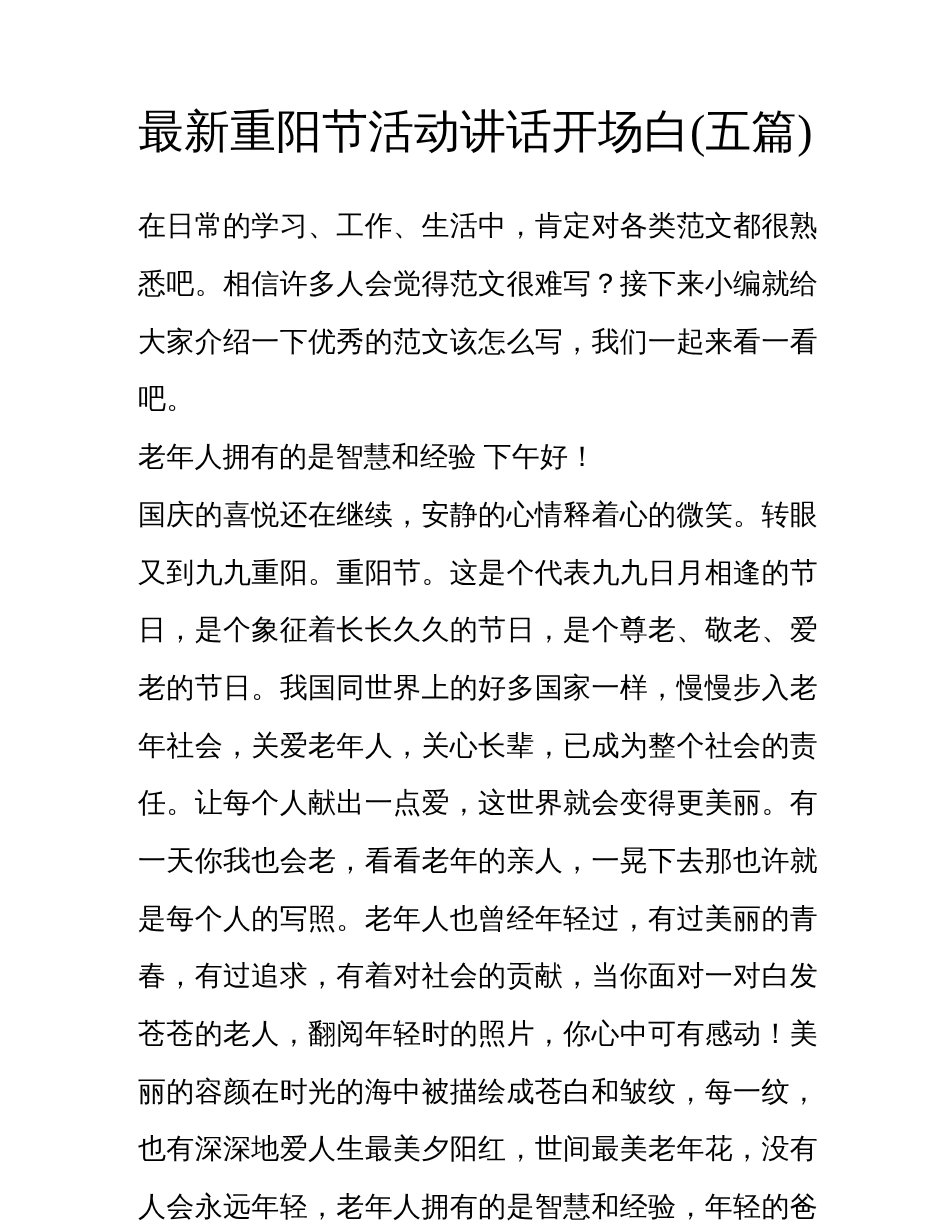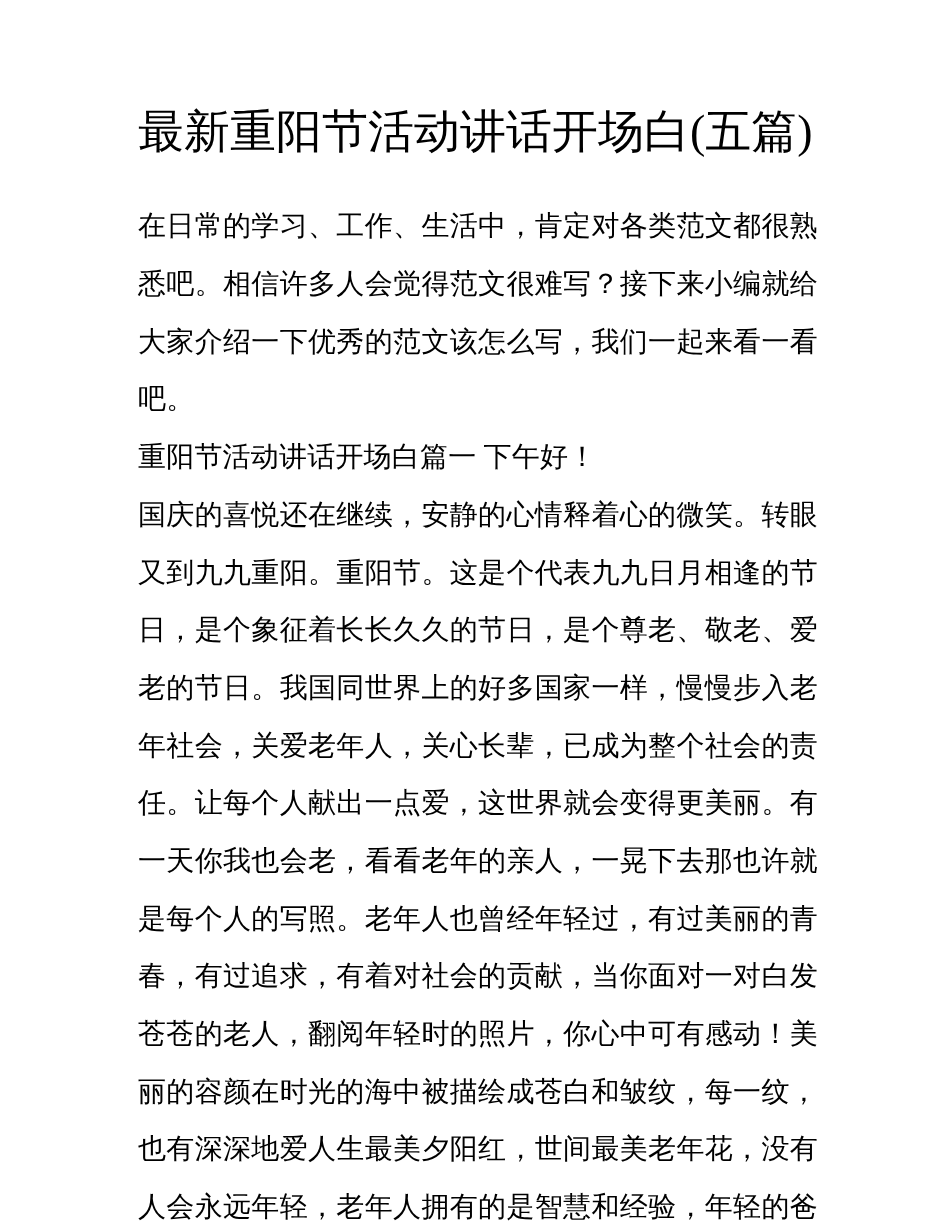--- a/index.html
+++ b/index.html
@@ -46,15 +46,15 @@
   .para-intro {
     text-indent: 0;
   }
 </style>
 </head>
 <body>
 
 <div class="page">
   <h1 class="doc-title">最新重阳节活动讲话开场白(五篇)</h1>
   <p class="para para-intro">在日常的学习、工作、生活中，肯定对各类范文都很熟悉吧。相信许多人会觉得范文很难写？接下来小编就给大家介绍一下优秀的范文该怎么写，我们一起来看一看吧。</p>
-  <p class="para">重阳节活动讲话开场白篇一 下午好！</p>
+  <p class="para">老年人拥有的是智慧和经验 下午好！</p>
   <p class="para">国庆的喜悦还在继续，安静的心情释着心的微笑。转眼又到九九重阳。重阳节。这是个代表九九日月相逢的节日，是个象征着长长久久的节日，是个尊老、敬老、爱老的节日。我国同世界上的好多国家一样，慢慢步入老年社会，关爱老年人，关心长辈，已成为整个社会的责任。让每个人献出一点爱，这世界就会变得更美丽。有一天你我也会老，看看老年的亲人，一晃下去那也许就是每个人的写照。老年人也曾经年轻过，有过美丽的青春，有过追求，有着对社会的贡献，当你面对一对白发苍苍的老人，翻阅年轻时的照片，你心中可有感动！美丽的容颜在时光的海中被描绘成苍白和皱纹，每一纹，也有深深地爱人生最美夕阳红，世间最美老年花，没有人会永远年轻，老年人拥有的是智慧和经验，年轻的爸爸妈妈别说老年人爱啰嗦，</p>
 </div>
 
 </body></html>

